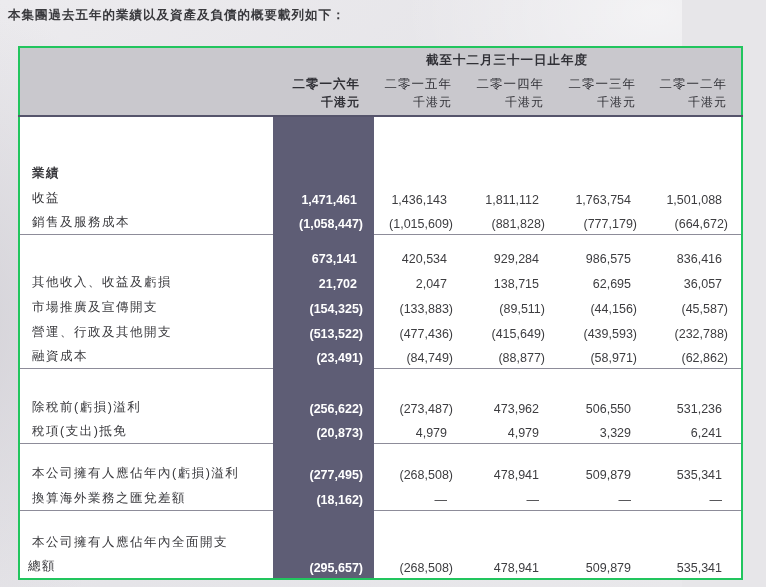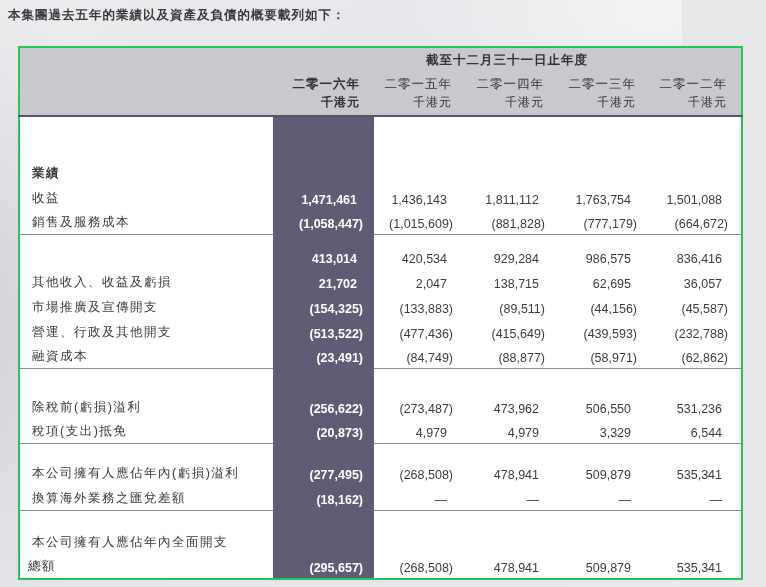--- a/index.html
+++ b/index.html
@@ -125,21 +125,21 @@
         <tr>
           <td class="lbl">銷售及服務成本</td>
           <td class="val hl">(1,058,447)</td>
           <td class="val">(1,015,609)</td>
           <td class="val">(881,828)</td>
           <td class="val">(777,179)</td>
           <td class="val">(664,672)</td>
         </tr>
         <tr class="sec-first s1">
           <td class="lbl"></td>
-          <td class="val hl pos">413,014</td>
+          <td class="val hl pos">673,141</td>
           <td class="val pos">420,534</td>
           <td class="val pos">929,284</td>
           <td class="val pos">986,575</td>
           <td class="val pos">836,416</td>
         </tr>
         <tr>
           <td class="lbl">其他收入、收益及虧損</td>
           <td class="val hl pos">21,702</td>
           <td class="val pos">2,047</td>
           <td class="val pos">138,715</td>
@@ -177,21 +177,21 @@
           <td class="val pos">473,962</td>
           <td class="val pos">506,550</td>
           <td class="val pos">531,236</td>
         </tr>
         <tr>
           <td class="lbl">稅項(支出)抵免</td>
           <td class="val hl">(20,873)</td>
           <td class="val pos">4,979</td>
           <td class="val pos">4,979</td>
           <td class="val pos">3,329</td>
-          <td class="val pos">6,544</td>
+          <td class="val pos">6,241</td>
         </tr>
         <tr class="sec-first s3">
           <td class="lbl">本公司擁有人應佔年內(虧損)溢利</td>
           <td class="val hl">(277,495)</td>
           <td class="val">(268,508)</td>
           <td class="val pos">478,941</td>
           <td class="val pos">509,879</td>
           <td class="val pos">535,341</td>
         </tr>
         <tr>

